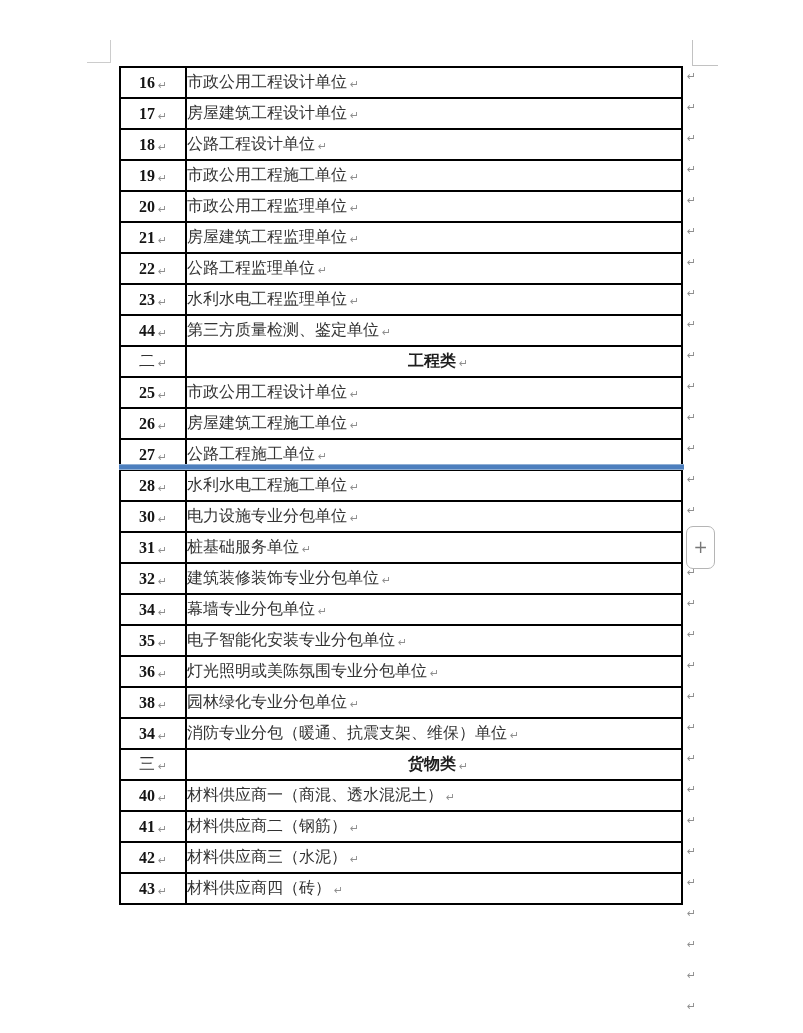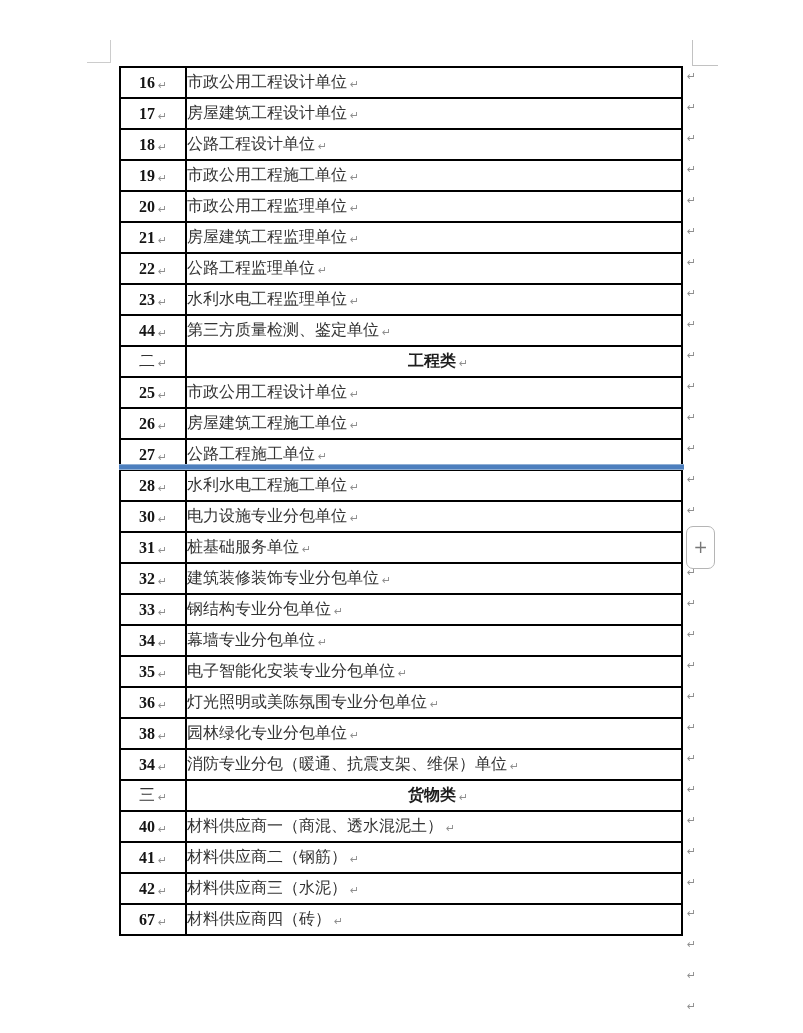--- a/index.html
+++ b/index.html
@@ -141,24 +141,20 @@
         </tr>
         <tr class="item-row">
           <td class="num-cell"><span>31</span><span class="cell-mark">↵</span></td>
           <td class="text-cell"><span>桩基础服务单位</span><span class="cell-mark">↵</span></td>
         </tr>
         <tr class="item-row">
           <td class="num-cell"><span>32</span><span class="cell-mark">↵</span></td>
           <td class="text-cell"><span>建筑装修装饰专业分包单位</span><span class="cell-mark">↵</span></td>
         </tr>
         <tr class="item-row">
-          <td class="num-cell"><span>33</span><span class="cell-mark">↵</span></td>
-          <td class="text-cell"><span>钢结构专业分包单位</span><span class="cell-mark">↵</span></td>
-        </tr>
-        <tr class="item-row">
           <td class="num-cell"><span>34</span><span class="cell-mark">↵</span></td>
           <td class="text-cell"><span>幕墙专业分包单位</span><span class="cell-mark">↵</span></td>
         </tr>
         <tr class="item-row">
           <td class="num-cell"><span>35</span><span class="cell-mark">↵</span></td>
           <td class="text-cell"><span>电子智能化安装专业分包单位</span><span class="cell-mark">↵</span></td>
         </tr>
         <tr class="item-row">
           <td class="num-cell"><span>36</span><span class="cell-mark">↵</span></td>
           <td class="text-cell"><span>灯光照明或美陈氛围专业分包单位</span><span class="cell-mark">↵</span></td>
@@ -181,21 +177,21 @@
         </tr>
         <tr class="item-row">
           <td class="num-cell"><span>41</span><span class="cell-mark">↵</span></td>
           <td class="text-cell"><span>材料供应商二（钢筋）</span><span class="cell-mark">↵</span></td>
         </tr>
         <tr class="item-row">
           <td class="num-cell"><span>42</span><span class="cell-mark">↵</span></td>
           <td class="text-cell"><span>材料供应商三（水泥）</span><span class="cell-mark">↵</span></td>
         </tr>
         <tr class="item-row">
-          <td class="num-cell"><span>67</span><span class="cell-mark">↵</span></td>
+          <td class="num-cell"><span>43</span><span class="cell-mark">↵</span></td>
           <td class="text-cell"><span>材料供应商四（砖）</span><span class="cell-mark">↵</span></td>
         </tr>
       </tbody>
   </table>
 
   <div id="marks-layer">
       <span class="row-mark" style="top: 71px;">↵</span>
       <span class="row-mark" style="top: 102px;">↵</span>
       <span class="row-mark" style="top: 133px;">↵</span>
       <span class="row-mark" style="top: 164px;">↵</span>

